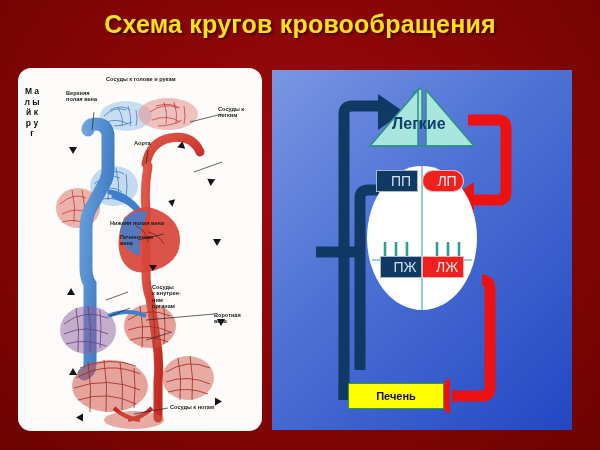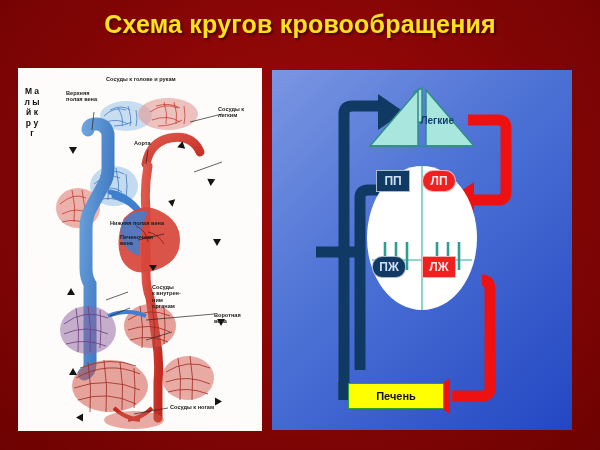--- a/index.html
+++ b/index.html
@@ -22,20 +22,21 @@
     font-size:25px;font-weight:bold;
     letter-spacing:.2px;
     text-shadow:1px 1px 0 #5a0000, 2px 2px 2px rgba(0,0,0,.45);
     font-family:"Liberation Sans", sans-serif;
   }
   
   #leftPanel{
     position:absolute;left:18px;top:68px;width:244px;height:363px;
     background:#fdfcfa;
     overflow:hidden;
+    border-radius:13px;
   }
   #leftPanel svg{display:block;}
   .vlabel{
     position:absolute;
     width:18px;text-align:center;
     font-size:8.5px;font-weight:bold;color:#111;
     line-height:10.5px;
     font-family:"Liberation Sans", sans-serif;
   }
   #vlabel-maly{left:5px;top:18px;}
@@ -51,34 +52,35 @@
   #rightPanel{
     position:absolute;left:272px;top:70px;width:300px;height:360px;
     background:linear-gradient(135deg,#7b96e2 0%,#4f74d6 40%,#2347c2 100%);
     overflow:hidden;
   }
   #rightPanel svg{display:block;}
   .chamber{
     position:absolute;
     width:32px;height:20px;
     display:flex;align-items:center;justify-content:center;
-    font-size:12px;font-weight:bold;
+    font-size:14px;font-weight:normal;
     font-family:"Liberation Sans", sans-serif;
     border:1px solid rgba(255,255,255,.65);
+    padding-left:8px;
   }
   .ch-dark{background:#103a63;color:#cfe0f2;}
   .ch-red{background:#ef2020;color:#ffe9e9;}
   #ch-pp{left:104px;top:100px;}
   #ch-lp{left:150px;top:100px;border-radius:11px;}
-  #ch-pzh{left:100px;top:186px;border-radius:10px;}
+  #ch-pzh{left:108px;top:186px;}
   #ch-lzh{left:150px;top:186px;}
   #lungsLabel{
     position:absolute;left:120px;top:45px;width:62px;
-    text-align:right;color:#11406b;
-    font-size:10px;font-weight:bold;
+    text-align:left;color:#11406b;
+    font-size:16px;font-weight:bold;
     font-family:"Liberation Sans", sans-serif;
   }
   #liverBox{
     position:absolute;left:76px;top:313px;width:94px;height:24px;
     background:#ffff00;border:1.5px solid #29a329;
     display:flex;align-items:center;justify-content:center;
   }
   #liverLabel{
     color:#111;font-size:11px;font-weight:bold;
     font-family:"Liberation Sans", sans-serif;

